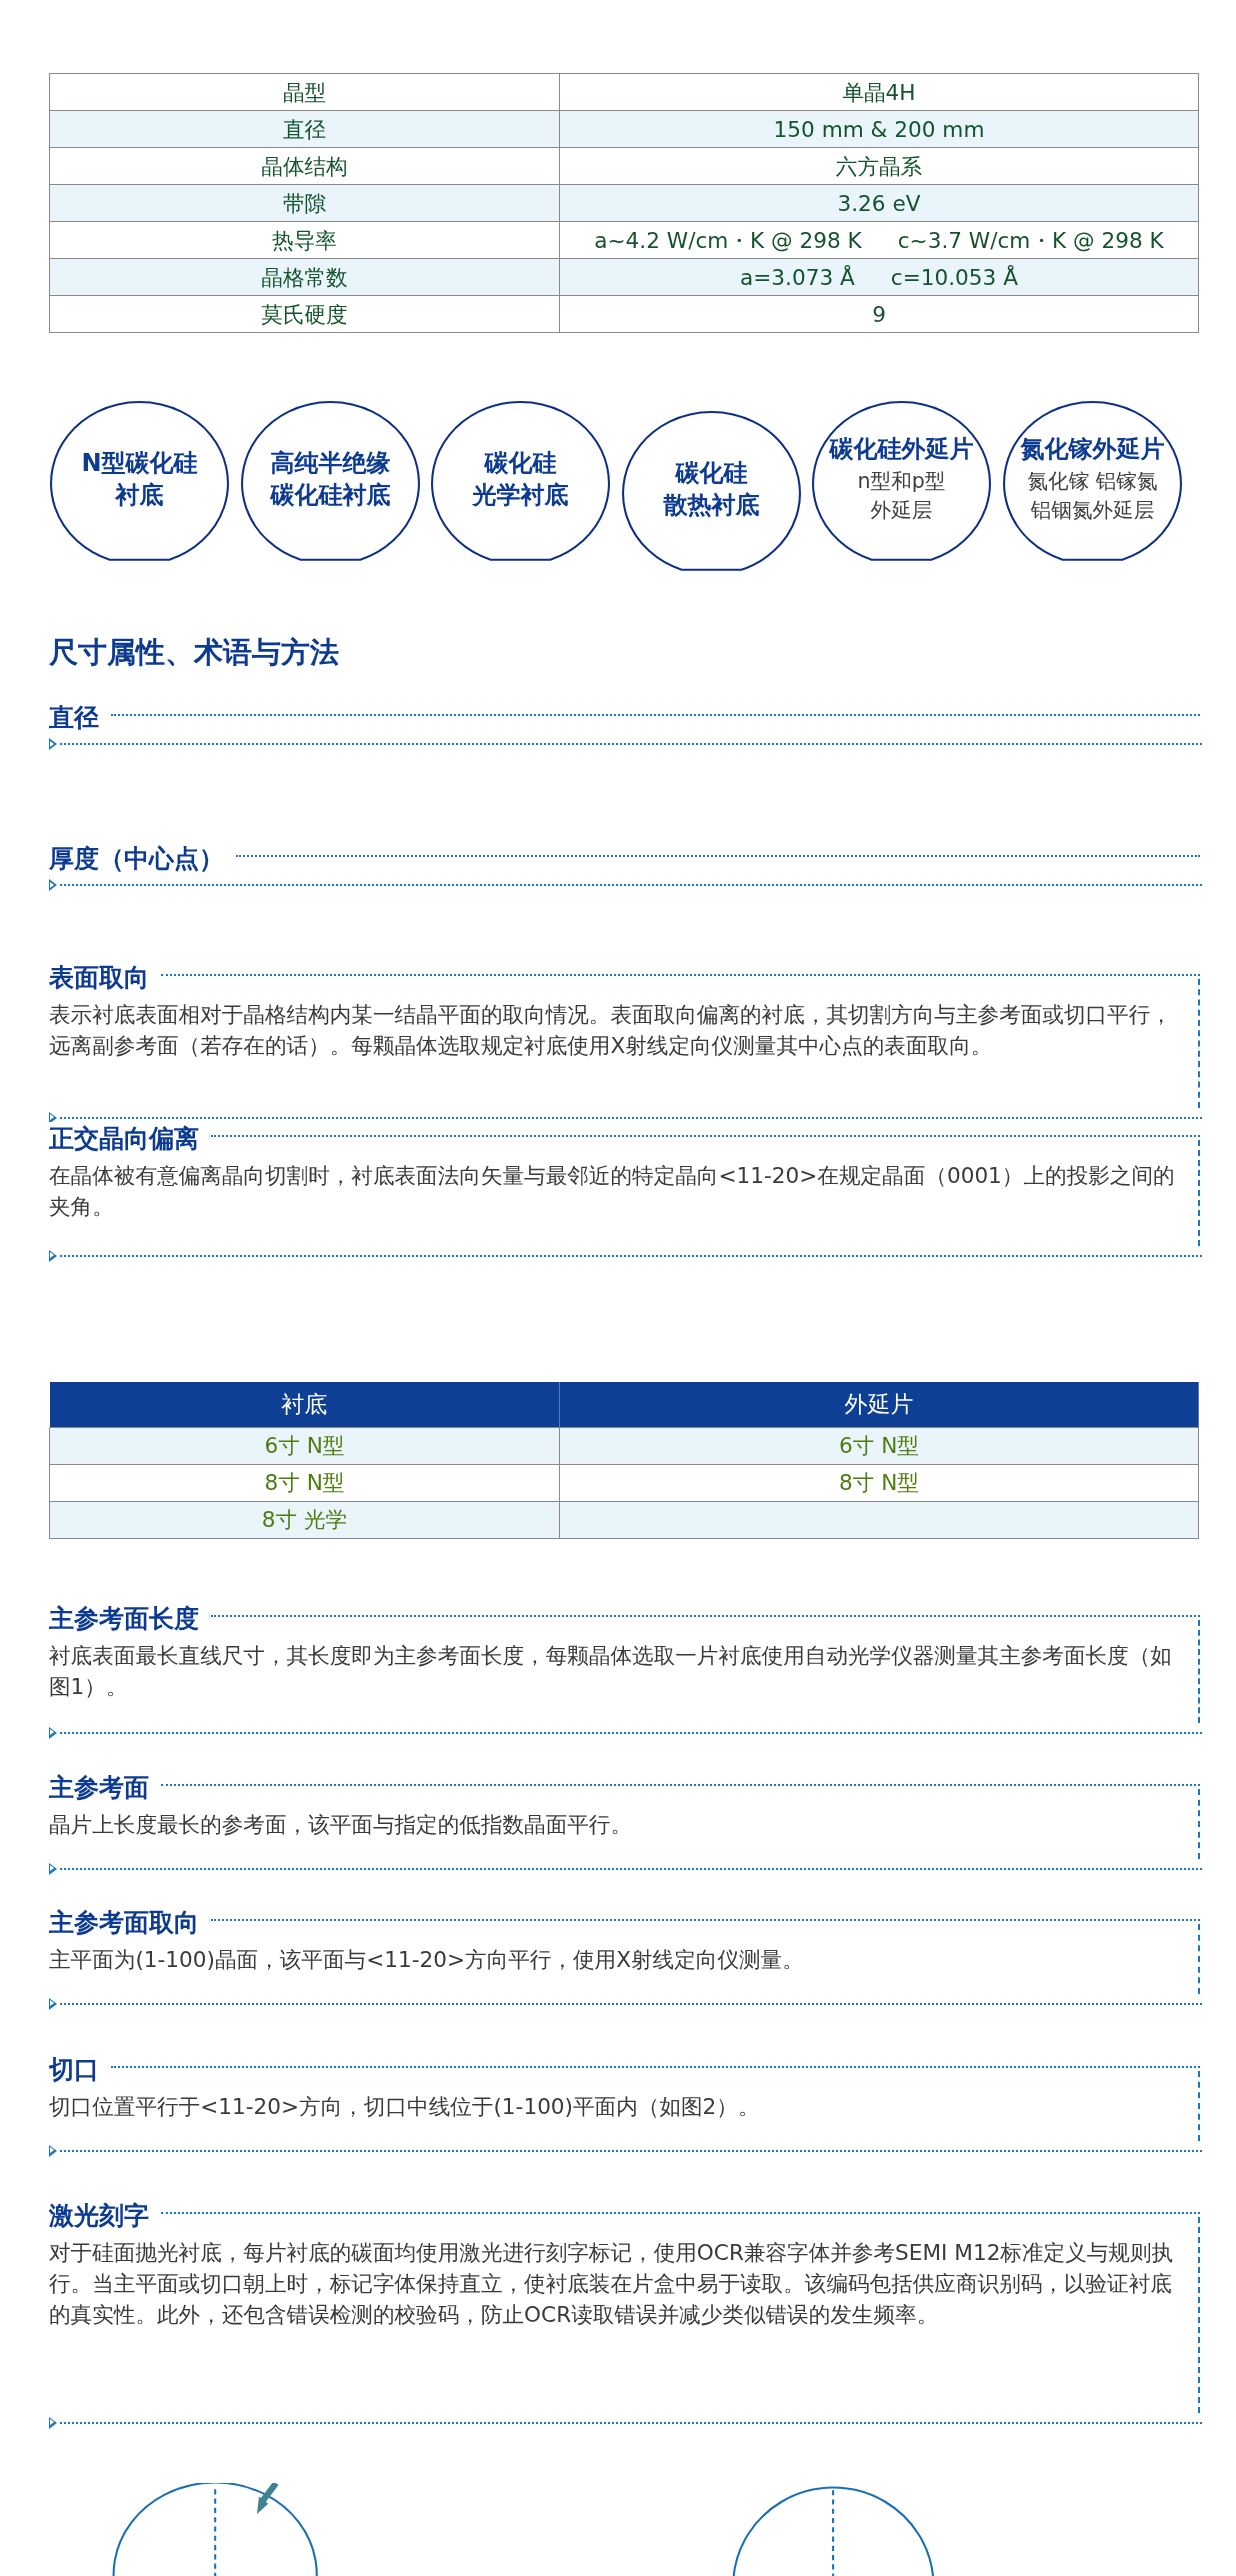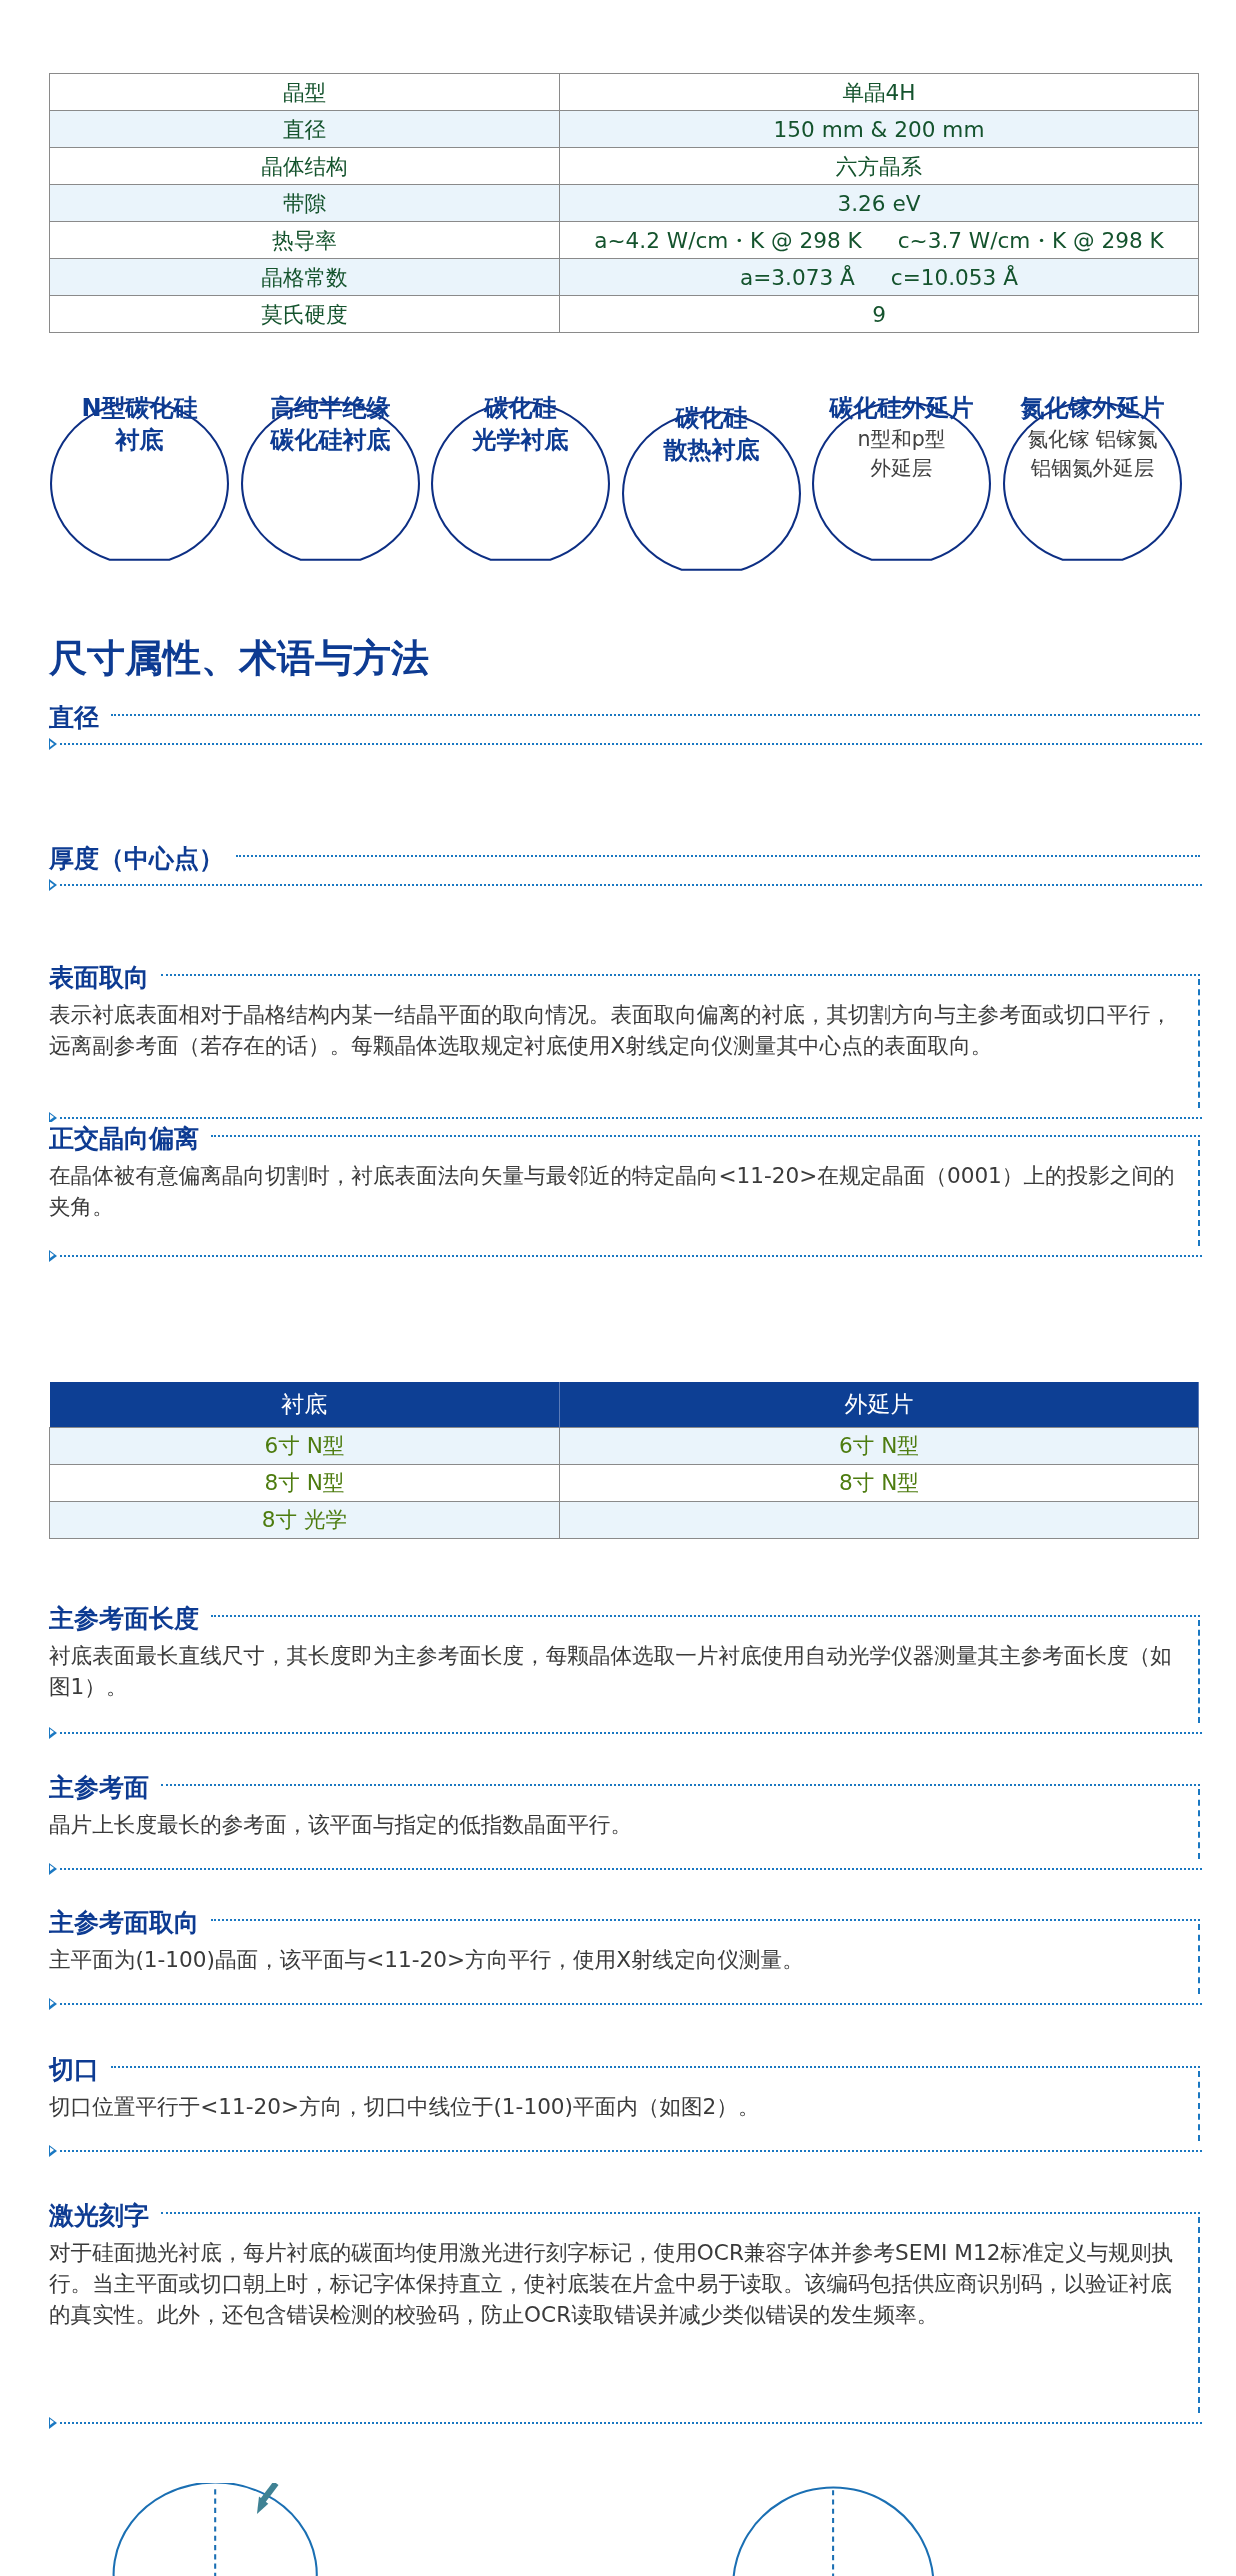--- a/index.html
+++ b/index.html
@@ -31,30 +31,30 @@
   .gap { display: inline-block; width: 36px; }
 
   
   .badges { position: absolute; left: 49px; top: 392px; width: 1154px; height: 185px; }
   .badge {
     position: absolute; top: 0; width: 181px; height: 173px;
   }
   .badge svg { position: absolute; left: 0; top: 0; }
   .badge .txt {
     position: absolute; left: 0; right: 0; top: 0; bottom: 0;
-    display: flex; flex-direction: column; align-items: center; 
+    display: flex; flex-direction: column; align-items: center; justify-content: center;
     text-align: center;
   }
   .badge .t1 { color: #0d3b92; font-weight: bold; font-size: 24px; line-height: 32px; }
   .badge .t2 { color: #404040; font-size: 20.6px; line-height: 27px; margin-top: 2.1px; }
 
   
   .section-title {
     position: absolute; left: 49px; top: 633px;
-    color: #0d3b92; font-weight: bold; font-size: 38px;
+    color: #0d3b92; font-weight: bold; font-size: 29px;
   }
 
   
   .term { position: absolute; left: 49px; width: 1151px; }
   .term .hd {
     position: relative; height: 33px; display: flex; align-items: center;
   }
   .term .hd .name {
     color: #0d3b92; font-weight: bold; font-size: 25px; background: #fff; padding-right: 12.4px;
     position: relative; z-index: 2; white-space: nowrap;

